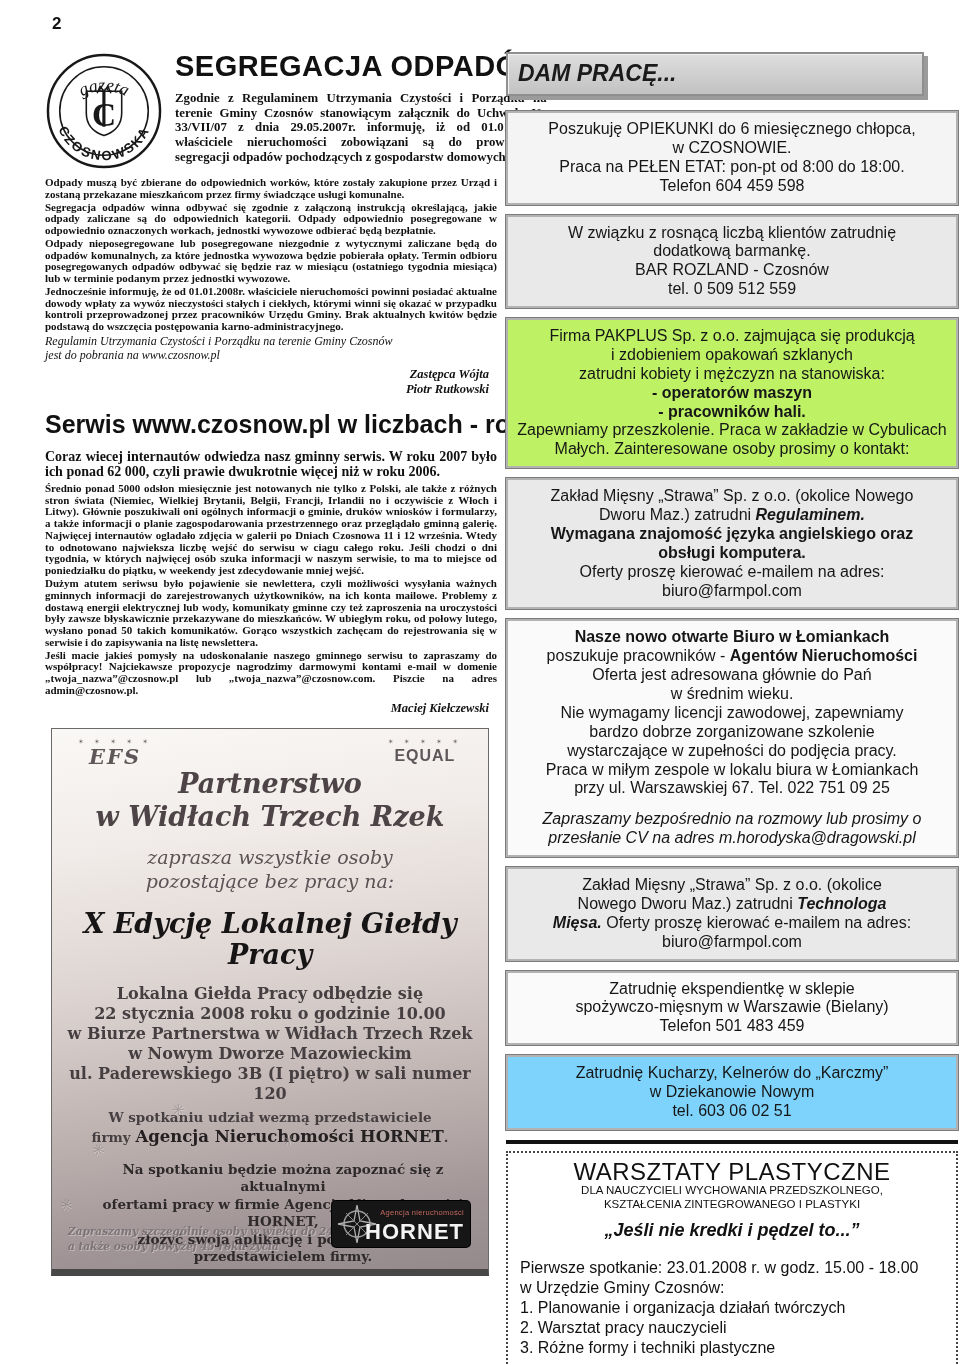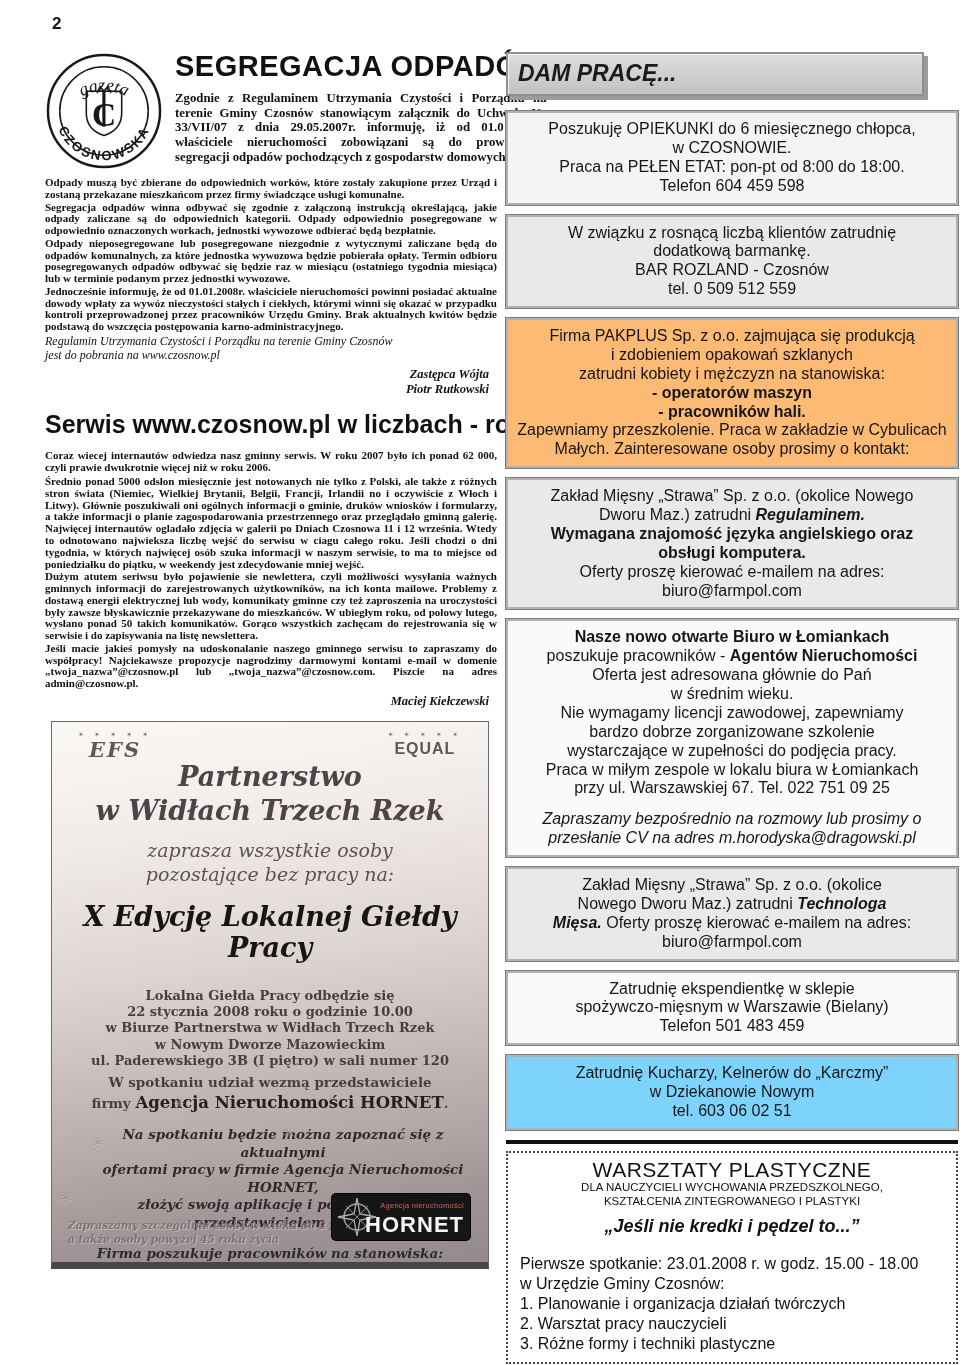--- a/index.html
+++ b/index.html
@@ -19,41 +19,41 @@
   .art1-intro{font-weight:bold;font-size:12.8px;line-height:1.15;text-align:justify;}
 
   .art-body{font-size:11px;line-height:1.07;text-align:justify;margin-top:3px;font-weight:bold;}
   .art-body p{margin:0 0 1px 0;}
   .art-note{font-style:italic;font-size:12px;line-height:1.15;margin-top:2px;}
   .sign{ text-align:right;font-style:italic;font-weight:bold;font-size:12.5px;line-height:1.2;
         margin-top:4px;padding-right:8px;}
 
   .art2-title{font-family:"Liberation Sans",sans-serif;font-weight:bold;font-size:25px;
         margin:13px 0 10px 0;white-space:nowrap;}
-  .art2-lead{font-weight:bold;font-size:11px;line-height:1.12;text-align:justify;}
+  .art2-lead{font-weight:bold;font-size:14px;line-height:1.12;text-align:justify;}
 
   
   .poster{position:relative;margin:12px 0 0 6px;width:438px;height:548px;
         border:1px solid #6a6a6a;border-bottom:7px solid #474747;box-sizing:border-box;
         background:linear-gradient(172deg,#faf8f6 0%,#f0ebe8 22%,#ddd4d1 45%,#bcb0af 70%,#a09496 88%,#948a8c 100%);
         text-align:center;font-family:"DejaVu Serif",serif;overflow:hidden;}
   .poster-logos{display:flex;justify-content:space-between;padding:10px 26px 0 26px;height:36px;}
   .mini-logo{color:#5f565a;}
   .mini-stars{display:block;font-size:7px;letter-spacing:4px;color:#776d71;text-align:center;line-height:1;}
   .efs-text{font-size:21px;font-weight:bold;font-style:italic;letter-spacing:2px;line-height:1;}
   .equal-text{font-family:"Liberation Sans",sans-serif;font-size:16px;font-weight:bold;
         letter-spacing:1px;line-height:1.1;}
   .poster-title{font-size:27px;font-weight:bold;font-style:italic;color:#4d4447;
         line-height:1.25;margin-top:-8px;}
   .poster-invite{font-size:19px;font-style:italic;color:#5b5255;margin-top:12px;line-height:1.25;}
   .poster-event{font-size:27px;font-weight:bold;font-style:italic;color:#171415;margin-top:14px;}
-  .poster-details{margin-top:25px;font-size:13px;font-weight:bold;color:#453f42;line-height:1.25;}
+  .poster-details{margin-top:14px;font-size:16px;font-weight:bold;color:#453f42;line-height:1.25;}
   .poster-meeting{margin-top:5px;font-size:13.5px;font-weight:bold;color:#453f42;line-height:1.3;}
   .poster-meeting .big{font-size:16.5px;color:#242021;}
-  .poster-offer{margin-top:13px;font-size:13.5px;font-weight:bold;font-style:italic;
+  .poster-offer{margin-top:13px;font-size:13.5px;font-weight:bold;
         color:#2e292b;line-height:1.3;padding-left:26px;}
   .poster-positions-intro{margin-top:14px;font-size:13.5px;font-weight:bold;font-style:italic;color:#2e292b;}
   .poster-position{margin-top:11px;font-size:14px;font-weight:bold;font-style:italic;color:#2e292b;}
   .pen-icon{display:inline-block;margin-right:6px;color:#5b5255;}
   .poster-foot{position:absolute;left:16px;bottom:16px;text-align:left;font-size:10.5px;
         font-weight:bold;font-style:italic;color:#7d7376;line-height:1.35;
         text-shadow:1px 1px 0 rgba(255,255,255,.35);}
   .hornet{position:absolute;right:18px;bottom:22px;width:138px;height:46px;background:#161616;
         border-radius:4px;box-shadow:0 0 0 1px #000;}
   .hornet-small{position:absolute;right:6px;top:7px;font-family:"Liberation Sans",sans-serif;
@@ -76,21 +76,21 @@
   .ad{border:2px solid #b2b2b2;outline:1px solid #7c7c7c;padding:7px 6px;margin-bottom:10px;
         text-align:center;font-family:"Liberation Sans",sans-serif;font-size:16px;line-height:1.18;
         color:#161616;}
   .ad-line{min-height:10px;}
   .ad-line .b{font-weight:bold;}
   .ad-line .bi{font-weight:bold;font-style:italic;}
   .ad-line .i{font-style:italic;}
   .blank-line{height:12px;}
   .thick-line{border-top:4px solid #111;margin:4px 0 7px 0;}
   .workshop{border:2px dotted #444;padding:6px 12px 8px 12px;font-family:"Liberation Sans",sans-serif;}
-  .w-title{text-align:center;font-size:21px;letter-spacing:.5px;line-height:1.05;}
+  .w-title{text-align:center;font-size:24px;letter-spacing:.5px;line-height:1.05;}
   .w-sub{text-align:center;font-size:11.5px;line-height:1.2;}
   .w-quote{text-align:center;font-weight:bold;font-style:italic;font-size:18px;margin:8px 0 17px 0;}
   .w-line{font-size:16px;line-height:1.25;}
 </style>
 </head>
 <body>
 
 <div class="page">
 
   <div class="page-number">2</div>
@@ -220,21 +220,21 @@
           <div class="ad-line"><span>w CZOSNOWIE.</span></div>
           <div class="ad-line"><span>Praca na PEŁEN ETAT: pon-pt od 8:00 do 18:00.</span></div>
           <div class="ad-line"><span>Telefon 604 459 598</span></div>
         </div>
         <div class="ad" style="background: rgb(233, 233, 233);">
           <div class="ad-line"><span>W związku z rosnącą liczbą klientów zatrudnię</span></div>
           <div class="ad-line"><span>dodatkową barmankę.</span></div>
           <div class="ad-line"><span>BAR ROZLAND - Czosnów</span></div>
           <div class="ad-line"><span>tel. 0 509 512 559</span></div>
         </div>
-        <div class="ad" style="background: #fdba74;">
+        <div class="ad" style="background: #bef264;">
           <div class="ad-line"><span>Firma PAKPLUS Sp. z o.o. zajmująca się produkcją</span></div>
           <div class="ad-line"><span>i zdobieniem opakowań szklanych</span></div>
           <div class="ad-line"><span>zatrudni kobiety i mężczyzn na stanowiska:</span></div>
           <div class="ad-line"><span class="b">- operatorów maszyn</span></div>
           <div class="ad-line"><span class="b">- pracowników hali.</span></div>
           <div class="ad-line"><span>Zapewniamy przeszkolenie. Praca w zakładzie w Cybulicach</span></div>
           <div class="ad-line"><span>Małych. Zainteresowane osoby prosimy o kontakt:</span></div>
         </div>
         <div class="ad" style="background: rgb(233, 233, 233);">
           <div class="ad-line"><span>Zakład Mięsny „Strawa” Sp. z o.o. (okolice Nowego</span></div>

